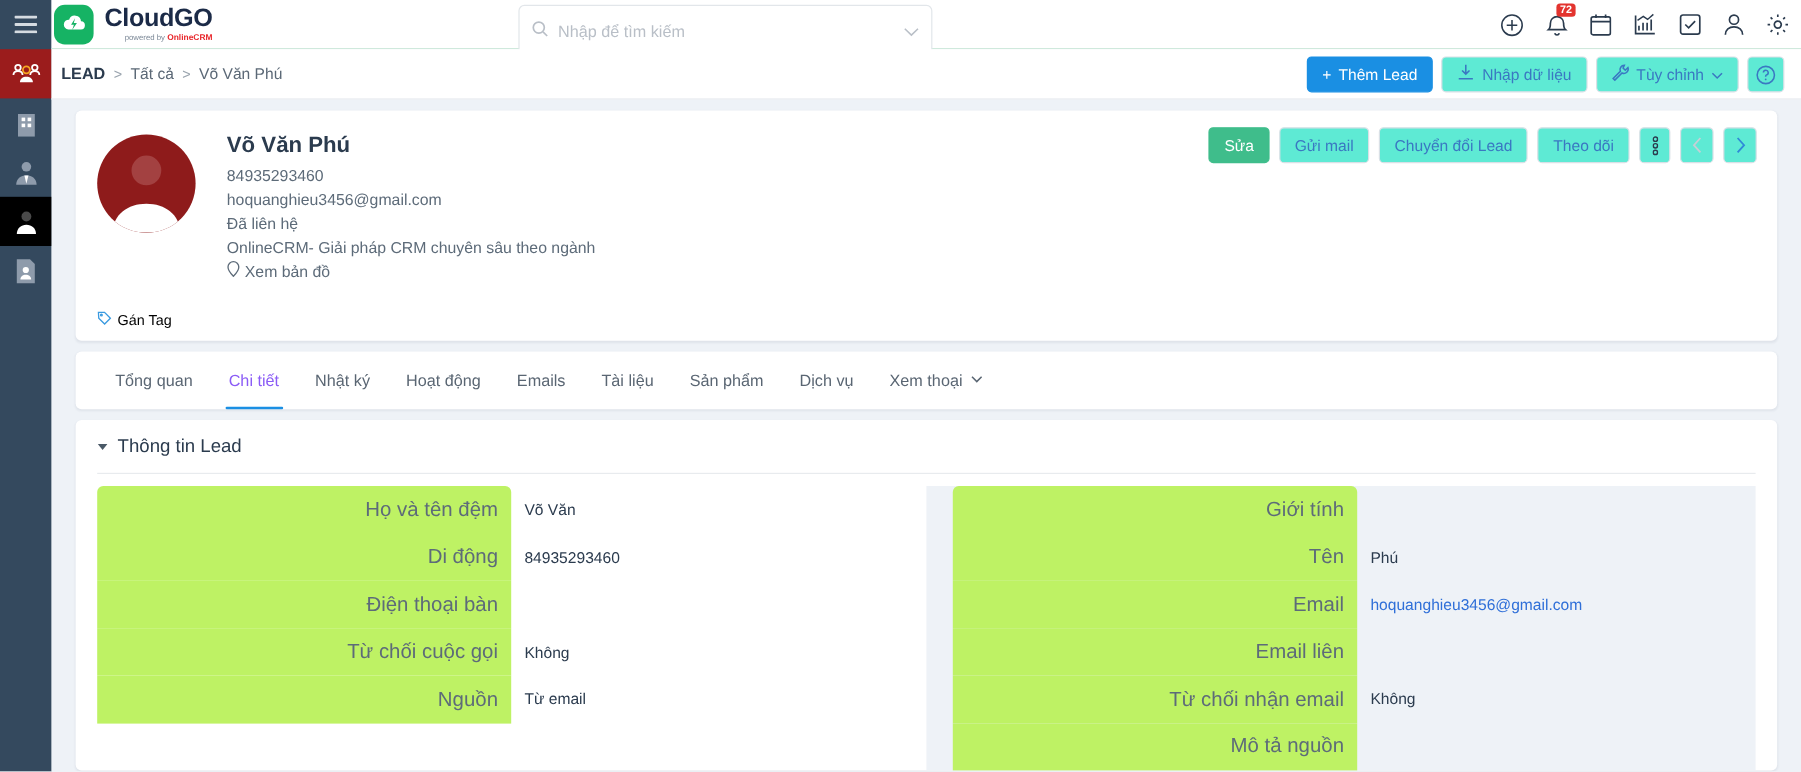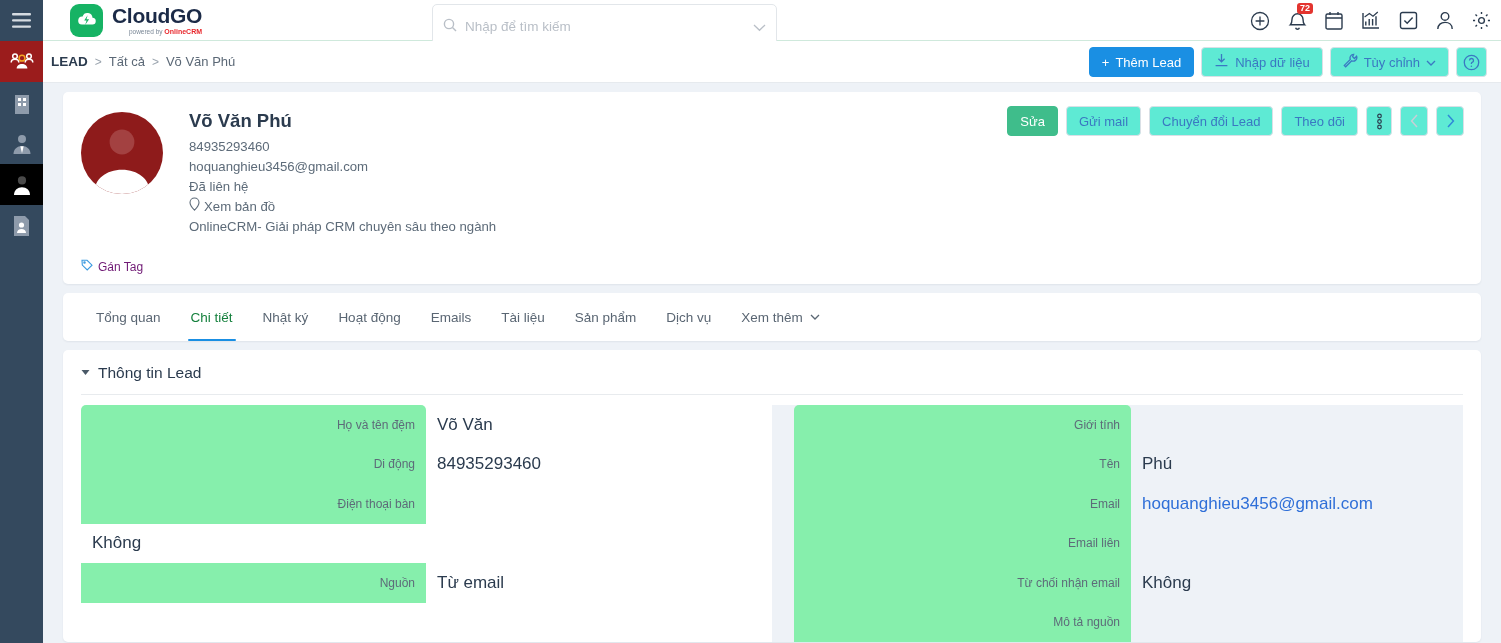--- a/index.html
+++ b/index.html
@@ -33,21 +33,21 @@
   .right { flex: 1; display: flex; flex-direction: column; min-width: 0; background: #eef2f7; }
 
   
   .topbar {
     height: 41px; background: #ffffff;
     display: flex; align-items: center;
     border-bottom: 1px solid #cfe9dc;
     position: relative;
     flex: 0 0 41px;
   }
-  .logo-wrap { display: flex; align-items: center; margin-left: 27px; }
+  .logo-wrap { display: flex; align-items: center; margin-left: 2px; }
   .logo-mark {
     width: 33px; height: 33px; border-radius: 9px;
     background: #16b364;
     display: flex; align-items: center; justify-content: center;
   }
   .logo-text { margin-left: 9px; line-height: 1; }
   .logo-text .big {
     font-size: 21px; font-weight: bold; color: #1b2a47;
     letter-spacing: -0.3px; display: block;
   }
@@ -125,69 +125,69 @@
     display: flex; align-items: flex-end; justify-content: center;
     overflow: hidden; flex: 0 0 82px;
     margin-top: 2px;
   }
   .pinfo { margin-left: 26px; }
   .pname { font-size: 18.5px; font-weight: bold; color: #2b3b4e; margin-bottom: 5px; }
   .pline { font-size: 13.2px; color: #5d6b79; line-height: 20px; }
   .pline.map { color: #5d6b79; display: flex; align-items: center; gap: 4px; }
   .tag-link {
     position: absolute; left: 18px; bottom: 10px;
-    font-size: 12px; color: #701a75;
+    font-size: 12px; color: #000000;
     display: flex; align-items: center; gap: 5px;
   }
   .profile-actions {
     position: absolute; right: 17px; top: 14px;
     display: flex; align-items: center; gap: 8px;
   }
   .btn.green { background: #3fbd8b; border-color: #3fbd8b; color: #fff; }
   .btn.nav { width: 28px; padding: 0; color: #2f89d8; }
   .btn.nav.disabled { color: #c7cfd6; }
   .btn.dots { width: 26px; padding: 0; color: #2b3b4e; }
 
   
   .tabscard { height: 48px; display: flex; align-items: stretch; padding: 0 18px; }
   .tab {
     display: flex; align-items: center; padding: 0 15px;
     font-size: 13.5px; color: #5a6673; position: relative;
     white-space: nowrap;
   }
-  .tab.active { color: #15803d; }
+  .tab.active { color: #8b5cf6; }
   .tab.active::after {
     content: ""; position: absolute; left: 12px; right: 12px; bottom: 0;
     height: 2.5px; background: #1a8fe3; border-radius: 2px;
   }
   .tab .chev { margin-left: 7px; font-size: 10px; }
 
   
   .details { margin-top: 9px; padding: 14px 18px 0 18px; }
   .sec-title {
     display: flex; align-items: center; gap: 8px;
     font-size: 15.5px; color: #2b3b4e; font-weight: 500;
     padding-bottom: 12px;
   }
   .sec-title .caret { font-size: 9px; color: #4a5967; }
   .sec-divider { height: 1px; background: #e8ebee; margin: 0 0 10px 0; }
   .grid { display: flex; }
   .col { width: 50%; }
   .frow { display: flex; height: 39.5px; align-items: center; }
   .flabel {
-    text-align: right; font-size: 12px; color: #5d6b79;
-    background: #86efac; height: 39.5px;
+    text-align: right; font-size: 17px; color: #5d6b79;
+    background: #bef264; height: 39.5px;
     display: flex; align-items: center; justify-content: flex-end;
     padding-right: 11px;
   }
   .col.left .flabel { width: 345px; }
   .col.right .flabel { width: 337px; }
   .col.left .frow:first-child .flabel { border-top-left-radius: 5px; border-top-right-radius: 5px; }
   .col.right .frow:first-child .flabel { border-top-left-radius: 5px; border-top-right-radius: 5px; }
-  .fvalue { font-size: 17px; color: #2b3b4e; padding-left: 11px; }
+  .fvalue { font-size: 13px; color: #2b3b4e; padding-left: 11px; }
   .fvalue.link { color: #2f6fd8; }
   .col.right { padding-left: 22px; }
 </style>
 </head>
 <body>
 
 <div class="app">
 
   <div class="rail">
     <div class="rail-item hamburger">
@@ -381,29 +381,29 @@
             <svg width="82" height="82" viewBox="0 0 82 82">
               <circle cx="41" cy="30" r="12.4" fill="#a34141"></circle>
               <path d="M13 82c0-15.2 12.4-24.2 28-24.2S69 66.8 69 82z" fill="#ffffff"></path>
             </svg>
           </div>
           <div class="pinfo">
             <div class="pname">Võ Văn Phú</div>
             <div class="pline">84935293460</div>
             <div class="pline">hoquanghieu3456@gmail.com</div>
             <div class="pline">Đã liên hệ</div>
+            <div class="pline">OnlineCRM- Giải pháp CRM chuyên sâu theo ngành</div>
             <div class="pline map">
               <span>
                 <svg width="11" height="14" viewBox="0 0 11 14" fill="none" stroke="#5d6b79" stroke-width="1.1">
                     <path d="M5.5 13.2C5.5 13.2 10 8.7 10 5.5a4.5 4.5 0 1 0-9 0c0 3.2 4.5 7.7 4.5 7.7z"></path>
                   </svg>
               </span>
               <span>Xem bản đồ</span>
             </div>
-            <div class="pline">OnlineCRM- Giải pháp CRM chuyên sâu theo ngành</div>
           </div>
         </div>
         <div class="tag-link">
           <span>
             <svg width="12" height="12" viewBox="0 0 12 12" fill="none" stroke="#3a9ae0" stroke-width="1.1">
                 <path d="M1 1.3h5.1L11 6.2 6.2 11 1.3 6.1z"></path>
                 <circle cx="3.5" cy="3.6" r="0.7"></circle>
               </svg>
           </span>
           <span>Gán Tag</span>
@@ -452,21 +452,21 @@
         <div class="tab">
             <span>Tài liệu</span>
           </div>
         <div class="tab">
             <span>Sản phẩm</span>
           </div>
         <div class="tab">
             <span>Dịch vụ</span>
           </div>
         <div class="tab">
-          <span>Xem thêm</span>
+          <span>Xem thoại</span>
           <span class="chev">
             <svg width="10" height="7" viewBox="0 0 10 7" fill="none" stroke="#5a6673" stroke-width="1.3">
                 <path d="M1 1l4 4 4-4"></path>
               </svg>
           </span>
         </div>
       </div>
 
       <div class="card details">
         <div class="sec-title">
@@ -487,20 +487,21 @@
               </div>
             <div class="frow">
                 <div class="flabel">Di động</div>
                 <div class="fvalue">84935293460</div>
               </div>
             <div class="frow">
                 <div class="flabel">Điện thoại bàn</div>
                 <div class="fvalue"></div>
               </div>
             <div class="frow">
+                <div class="flabel">Từ chối cuộc gọi</div>
                 <div class="fvalue">Không</div>
               </div>
             <div class="frow">
                 <div class="flabel">Nguồn</div>
                 <div class="fvalue">Từ email</div>
               </div>
           </div>
           <div class="col right">
             <div class="frow">
                 <div class="flabel">Giới tính</div>

